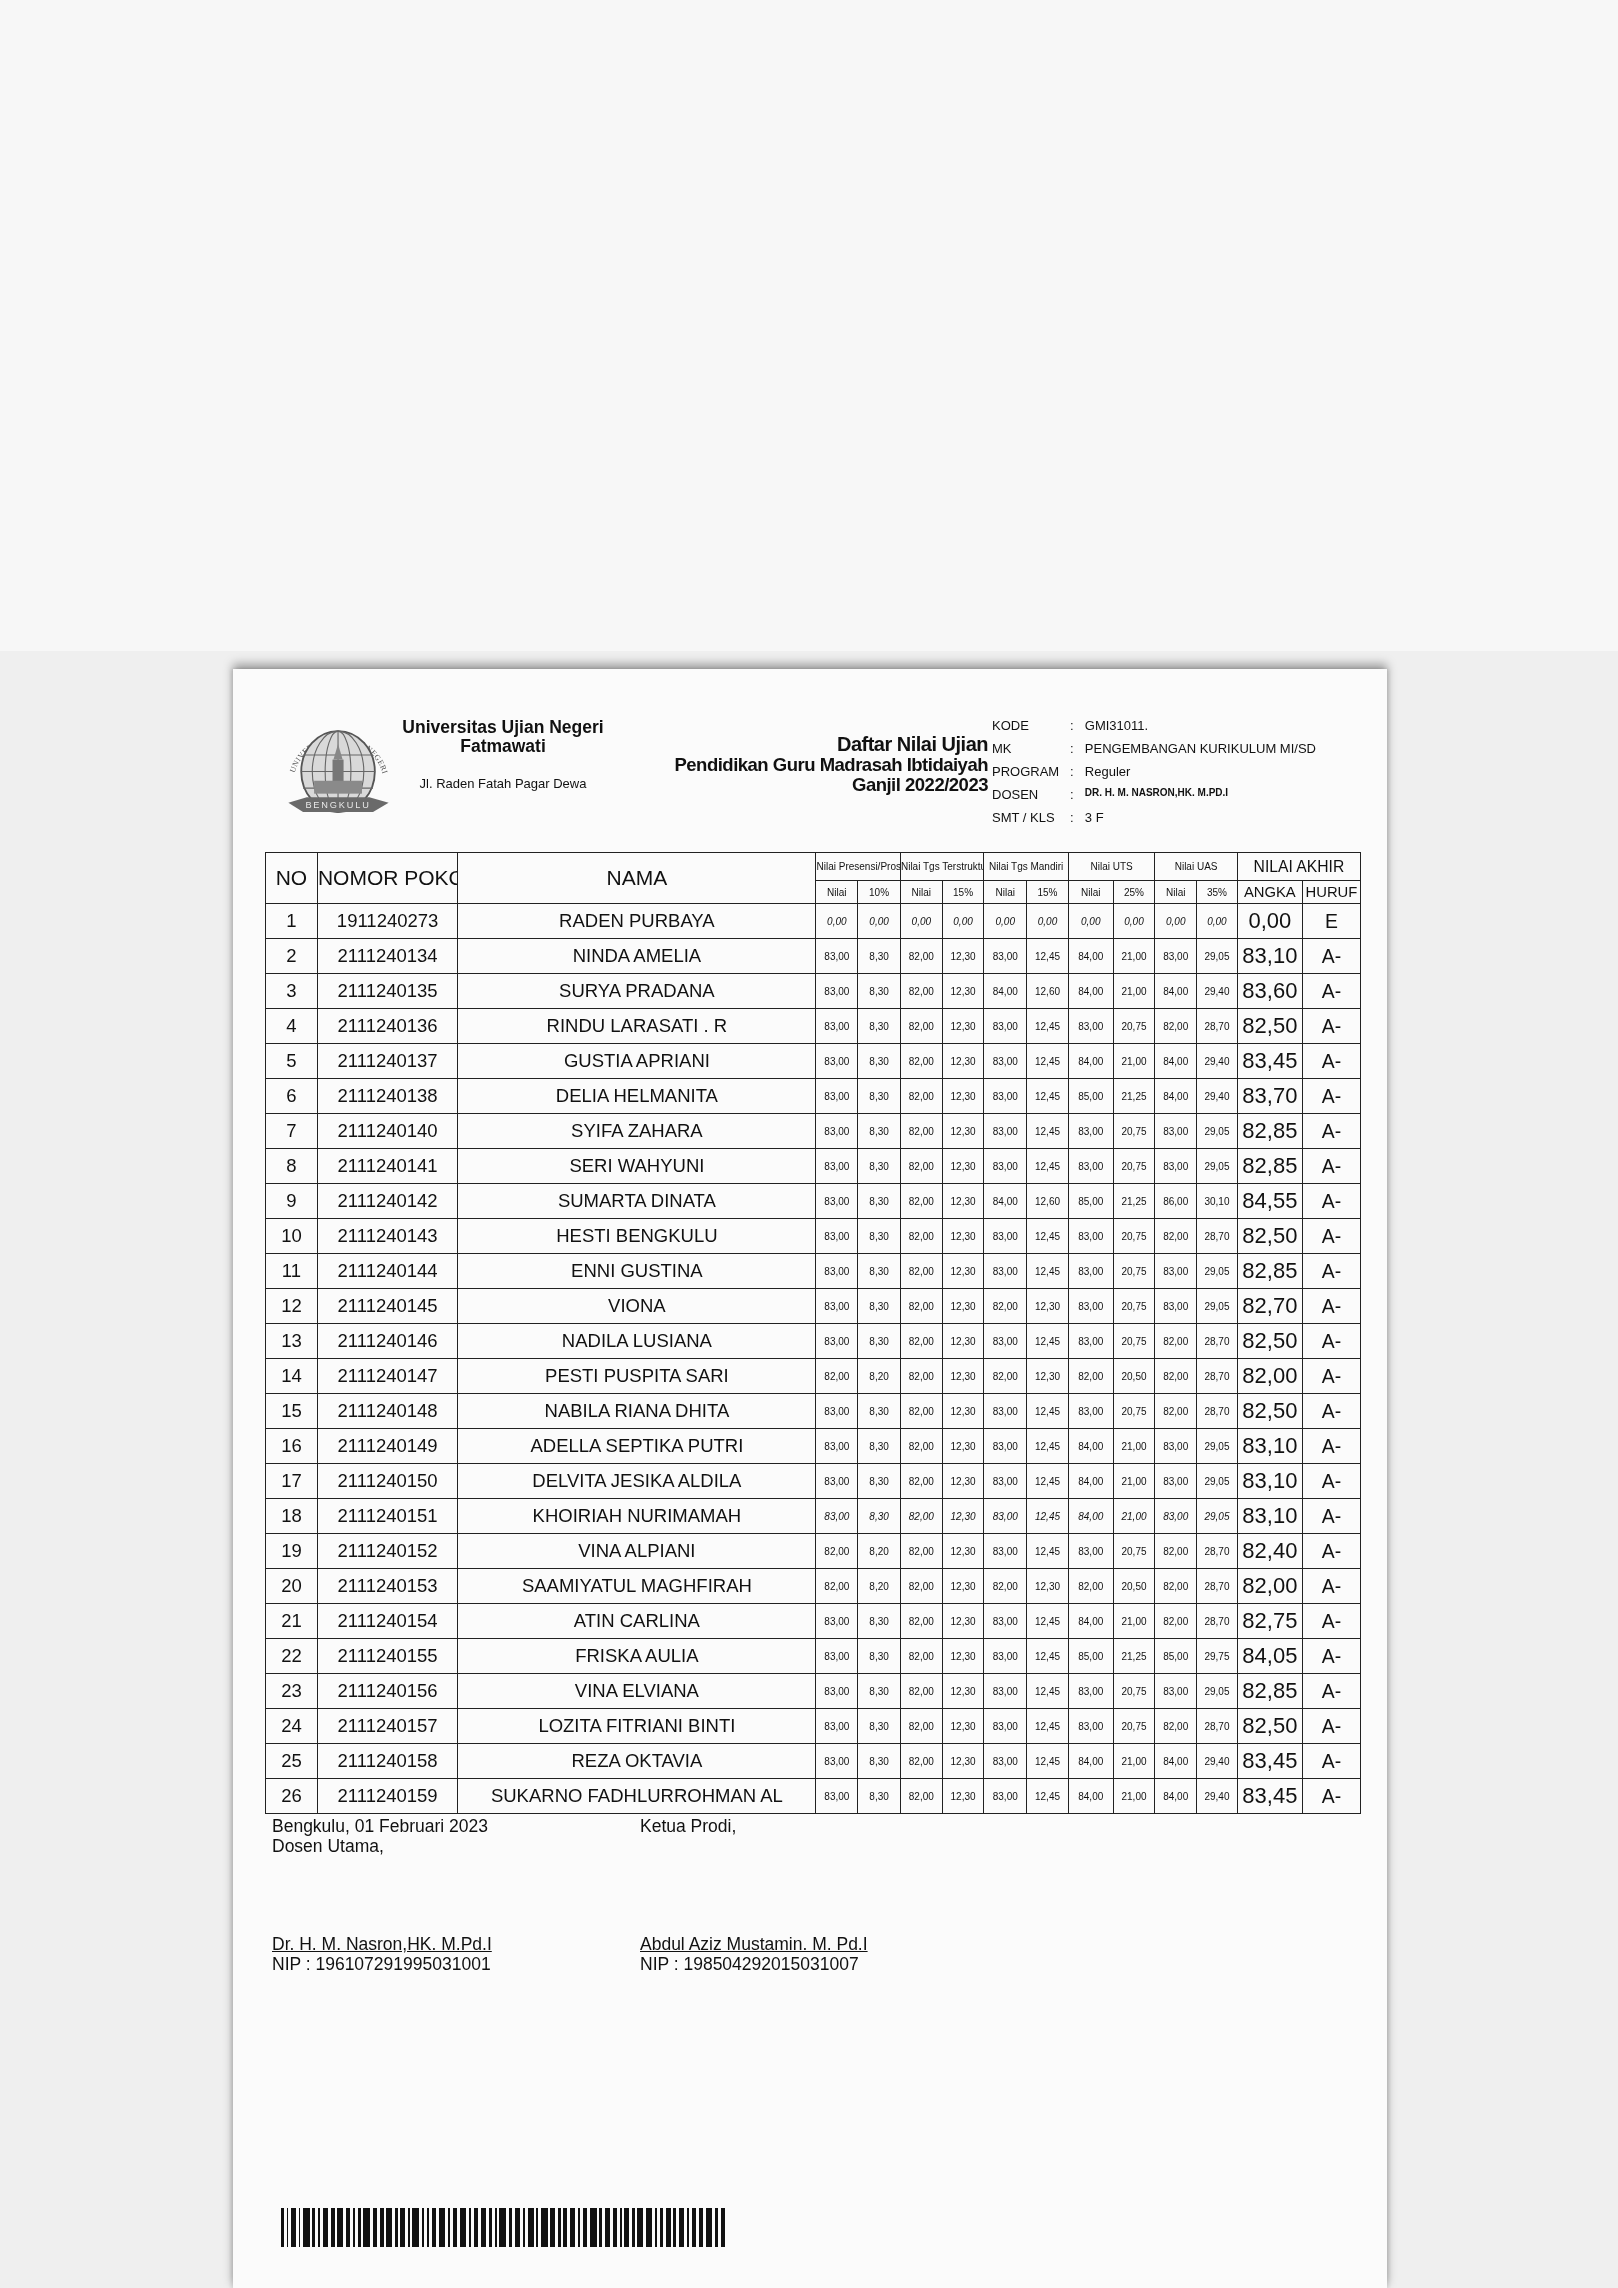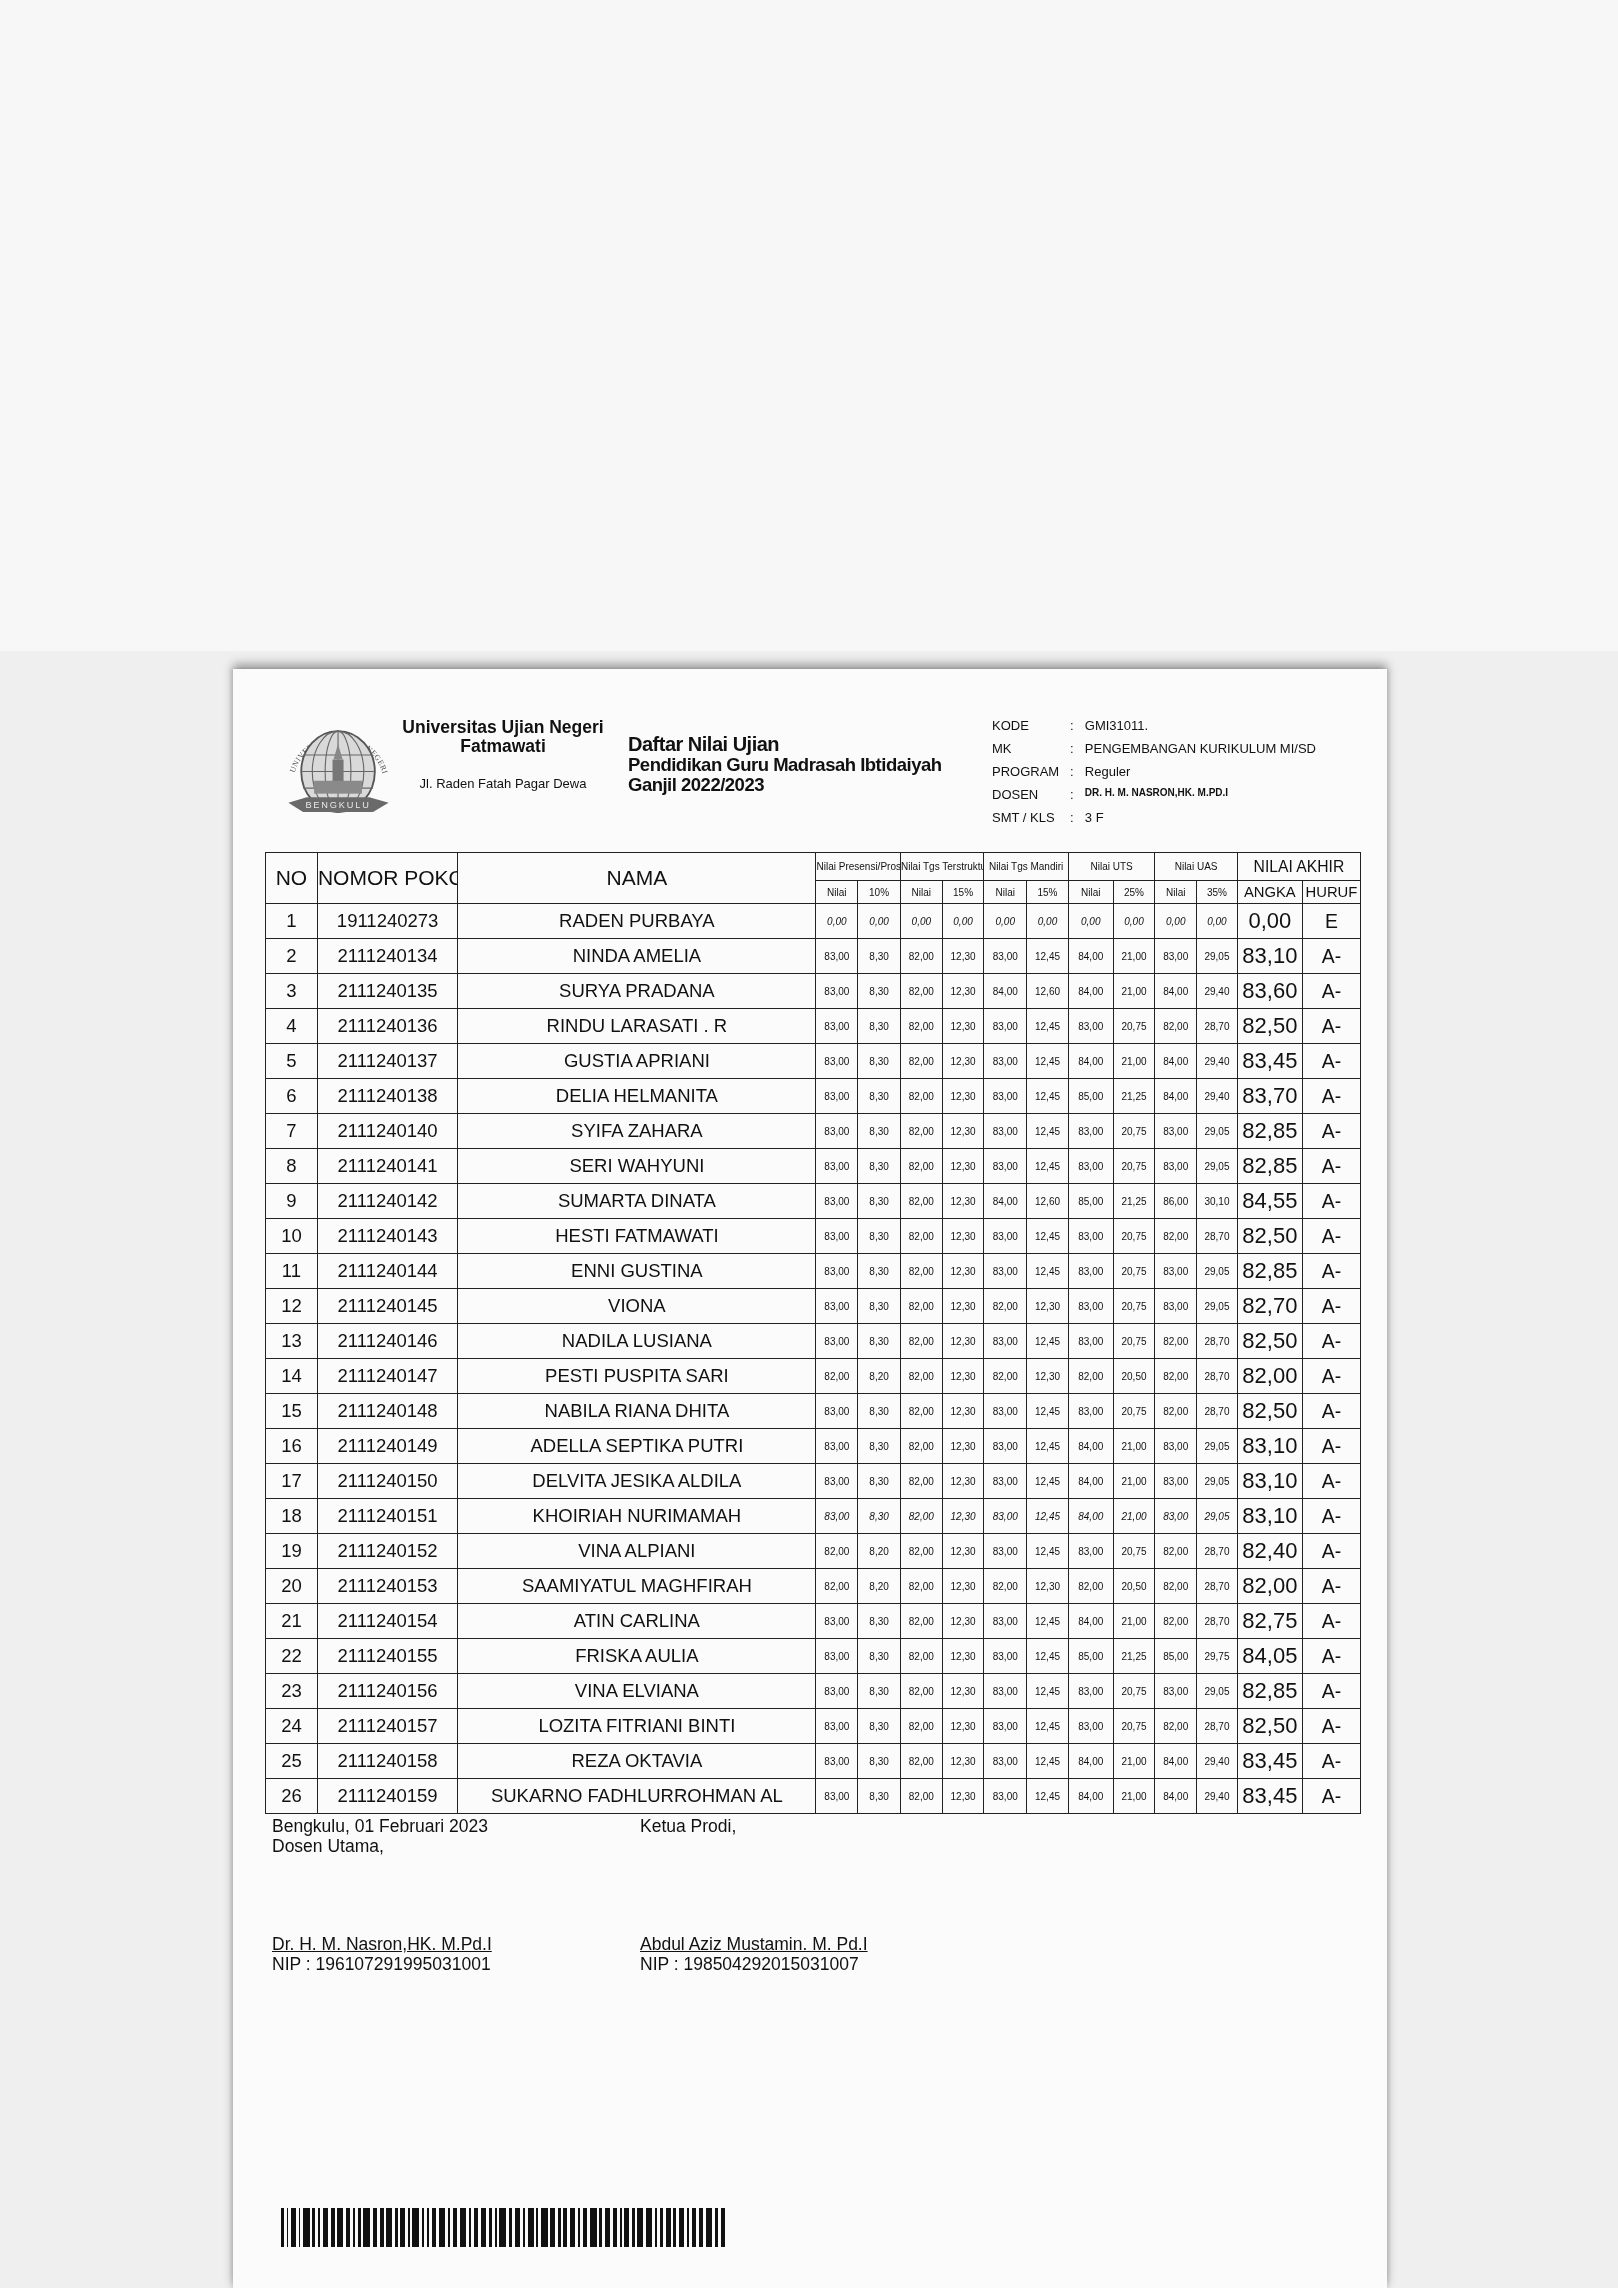--- a/index.html
+++ b/index.html
@@ -11,21 +11,21 @@
   .lower-bg { position:absolute; left:0; top:651px; width:1619px; height:1638px; background:#efefef; }
   .paper {
     position:absolute; left:233px; top:669px; width:1154px; height:1620px;
     background:#fbfbfb;
     box-shadow:0 -5.5px 9.2px rgba(0,0,0,0.35), -1.8px 0 3.7px rgba(0,0,0,0.08), 1.8px 0 3.7px rgba(0,0,0,0.08);
   }
   .logo { position:absolute; left:281px; top:709px; width:115px; height:115px; }
   .uni { position:absolute; left:397px; top:718px; width:212px; text-align:center; }
   .uni .n1 { font-weight:bold; font-size:17.5px; line-height:19.4px; }
   .uni .n2 { font-size:13px; margin-top:19px; }
-  .doc-title { position:absolute; left:628px; top:733px; width:360px; text-align:left; font-weight:bold; letter-spacing:-0.5px; }
+  .doc-title { position:absolute; left:628px; top:733px; width:360px; text-align:right; font-weight:bold; letter-spacing:-0.5px; }
   .doc-title .t1 { font-size:20px; line-height:22px; }
   .doc-title .t2 { font-size:18.5px; line-height:20px; }
   .meta { position:absolute; left:992px; top:718px; font-size:13px; }
   .meta-row { display:flex; height:23px; align-items:flex-start; }
   .meta-label { width:78px; }
   .meta-sep { width:14.8px; }
   .meta-val.small-bold { font-size:10px; font-weight:bold; }
 
   table.grades {
     position:absolute; left:265px; top:852px; width:1096px;
@@ -317,21 +317,21 @@
         <td class="val">85,00</td>
         <td class="val">21,25</td>
         <td class="val">86,00</td>
         <td class="val">30,10</td>
         <td class="angka">84,55</td>
         <td class="huruf">A-</td>
       </tr>
       <tr>
         <td class="no">10</td>
         <td class="nim">2111240143</td>
-        <td class="nama">HESTI FATMAWATI</td>
+        <td class="nama">HESTI BENGKULU</td>
         <td class="val">83,00</td>
         <td class="val">8,30</td>
         <td class="val">82,00</td>
         <td class="val">12,30</td>
         <td class="val">83,00</td>
         <td class="val">12,45</td>
         <td class="val">83,00</td>
         <td class="val">20,75</td>
         <td class="val">82,00</td>
         <td class="val">28,70</td>

